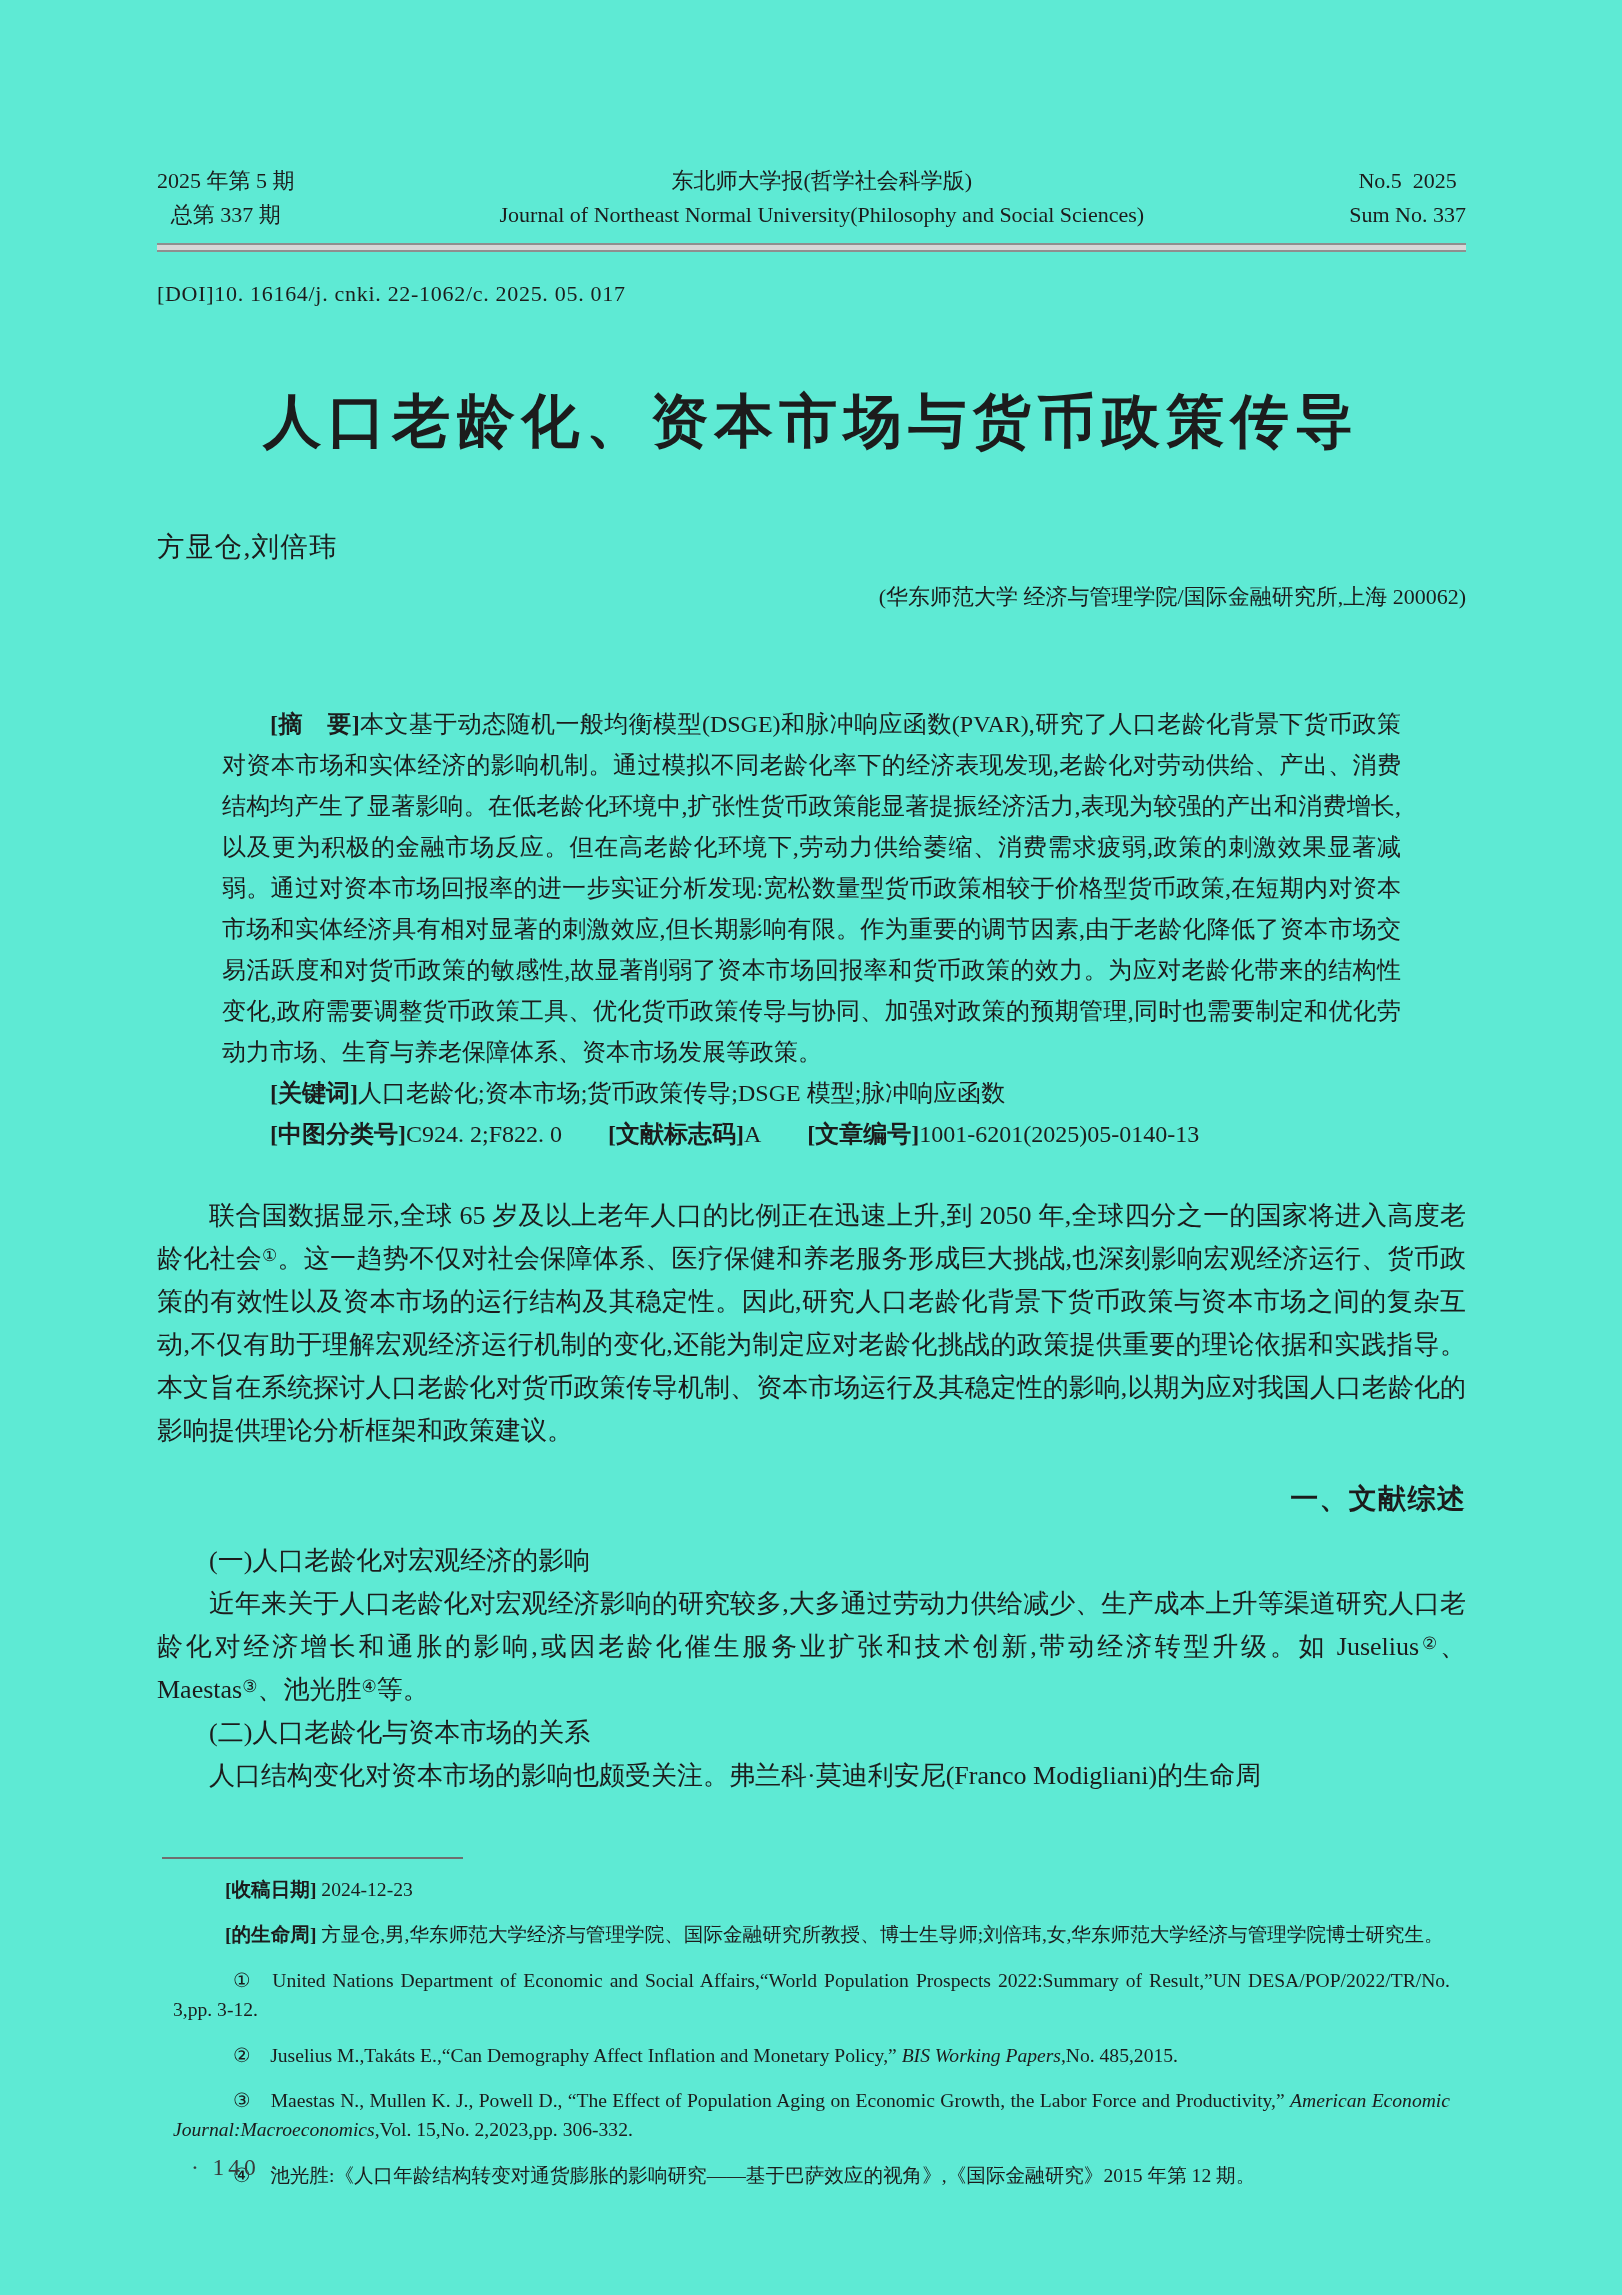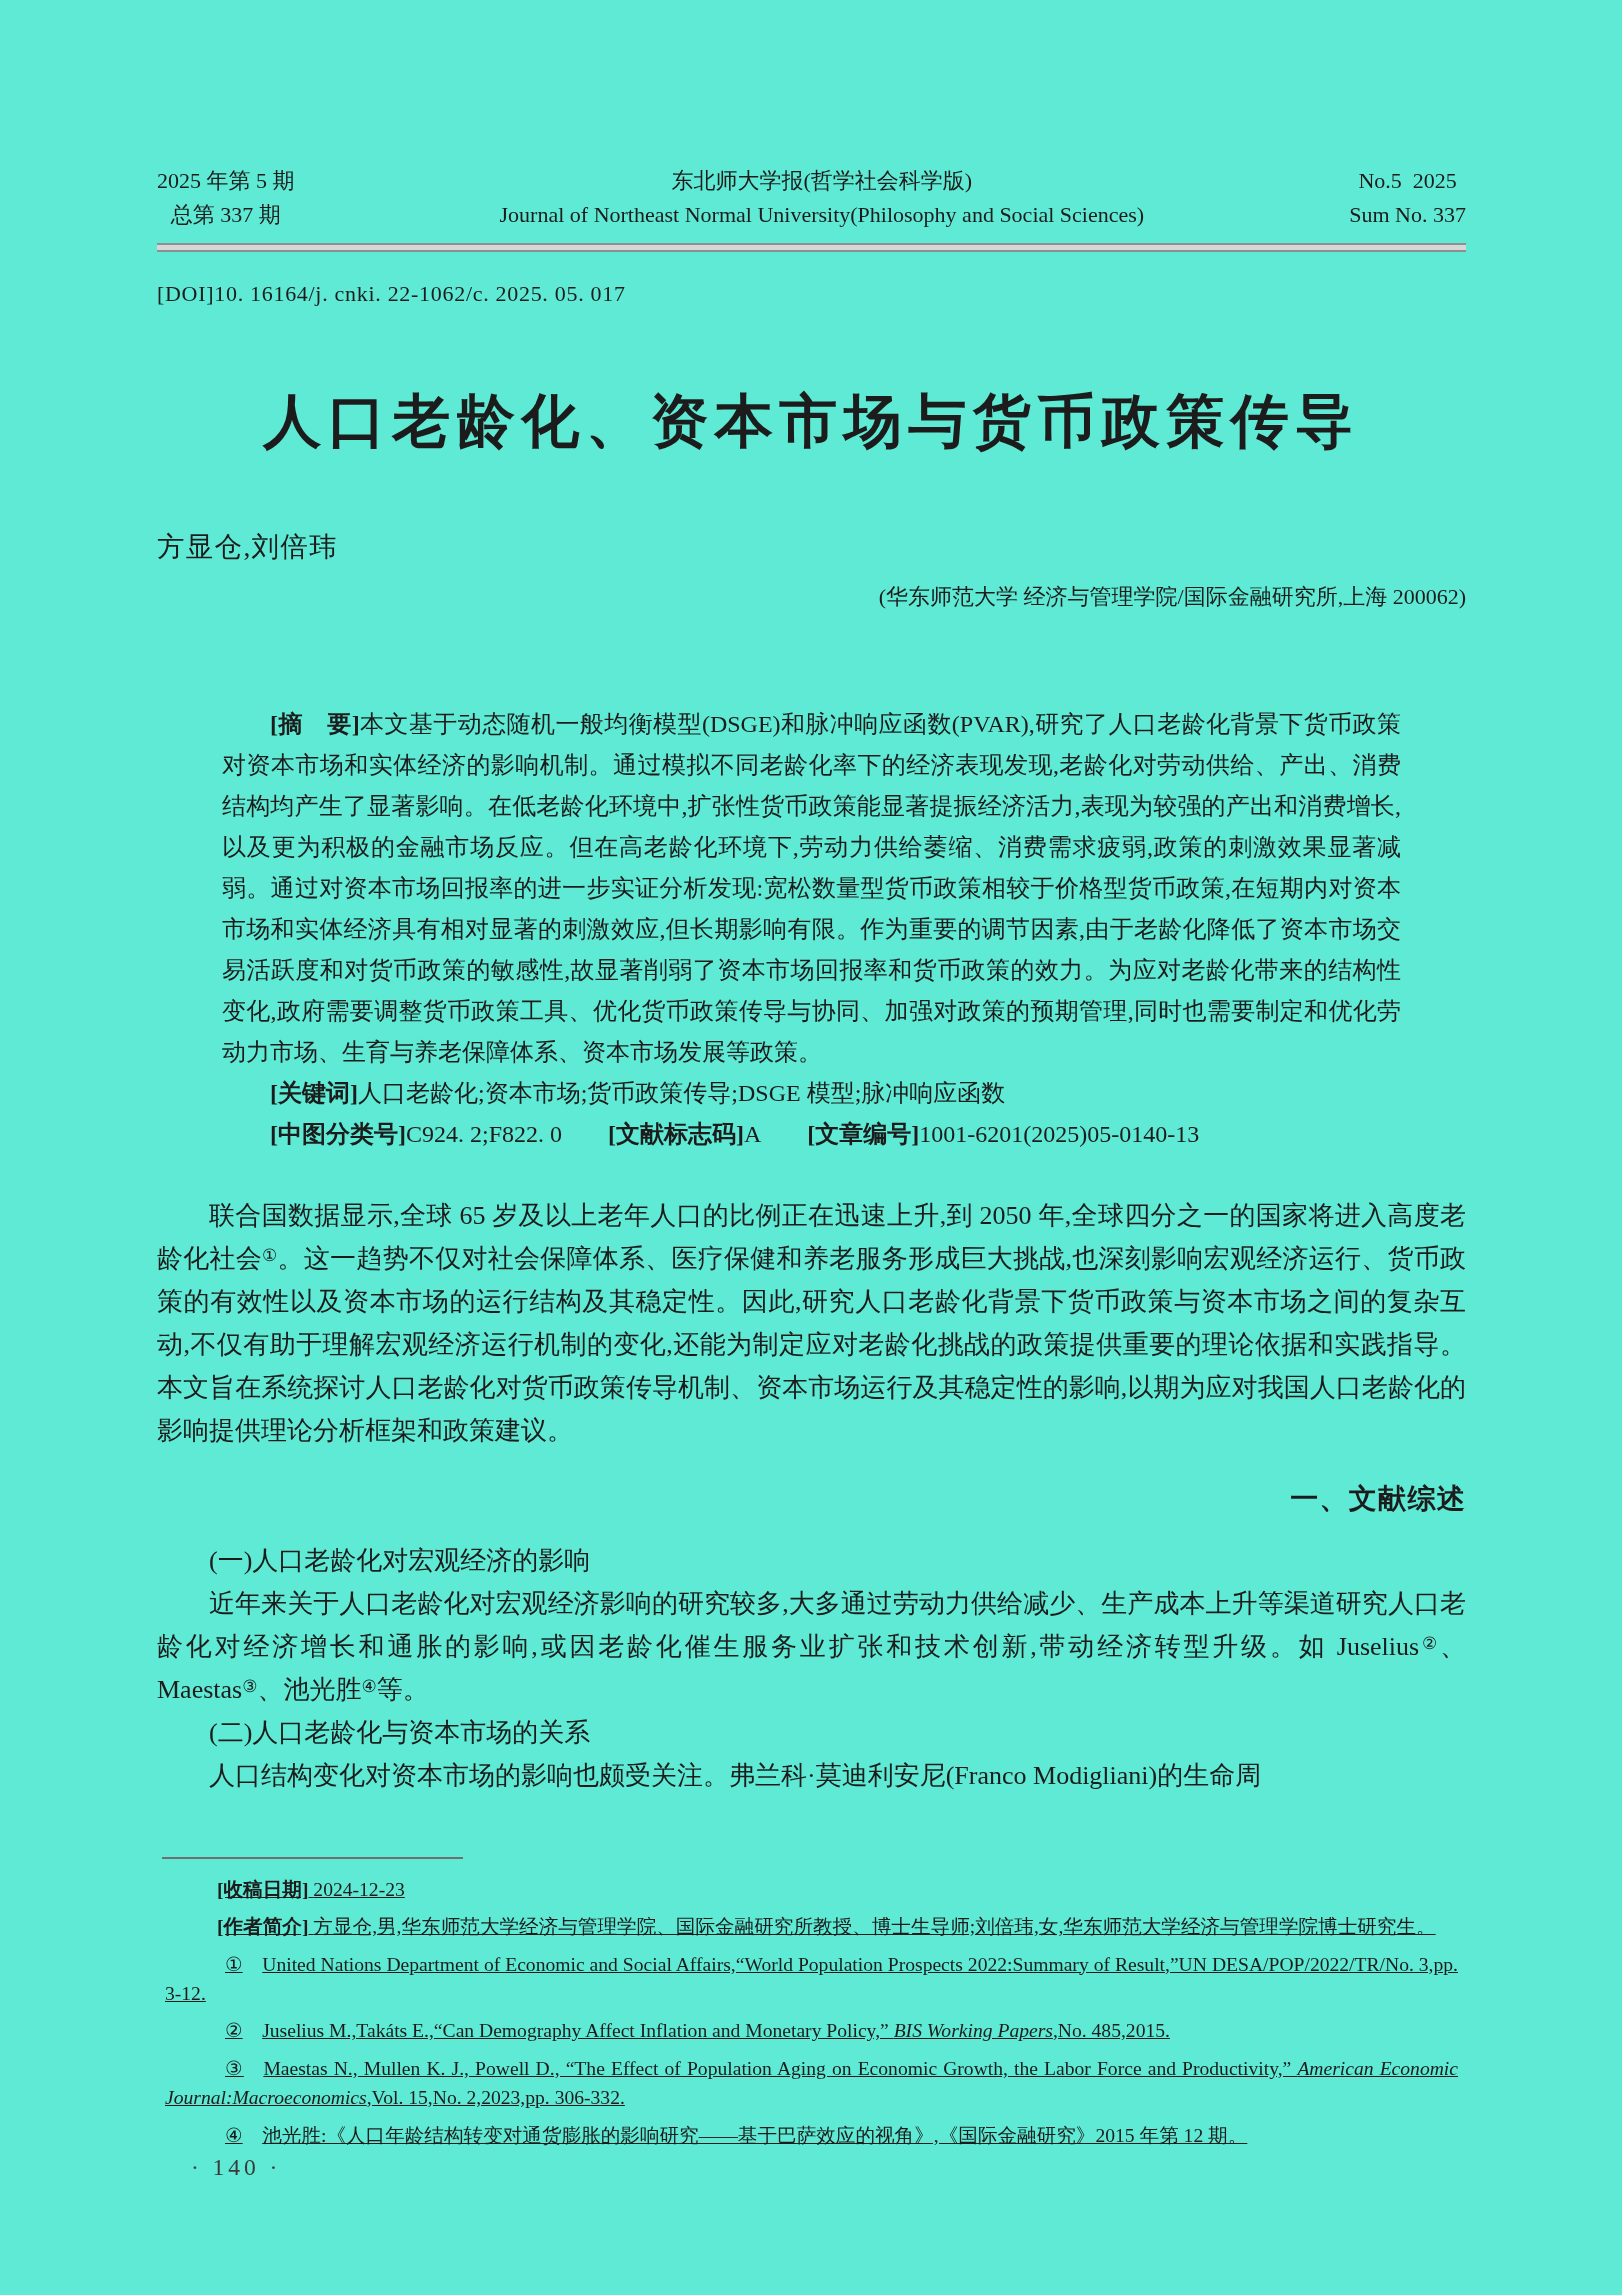--- a/index.html
+++ b/index.html
@@ -32,21 +32,21 @@
   .bodytext{margin-top:39px;font-size:26px;line-height:43px;text-align:justify;}
   .bodytext p{margin:0;text-indent:2em;}
   .sup{font-size:17px;vertical-align:6.5px;line-height:0;}
 
   .sec-heading{margin:25px 0 19.6px 0;text-align:right;font-size:28px;font-weight:bold;letter-spacing:1.3px;}
 
   
   .footzone{position:absolute;left:157px;top:1857px;width:1309px;}
   .foot-rule{width:301px;border-top:2.6px solid #6f6f6f;margin:0 0 15.7px 5.2px;}
   .footnotes{font-size:19.6px;line-height:29.4px;text-align:justify;}
-  .footnotes p{margin:8px;text-decoration:underline;}
+  .footnotes p{margin:16px;}
   .fn-label{padding-left:188px;text-indent:-136px;}
   .fn-label .lbl{font-weight:bold;}
   .fn-note{text-indent:60px;}
   .fn-num{margin-right:19.6px;}
   .ital{font-style:italic;}
 
   .pageno{position:absolute;left:191px;top:2154px;font-size:23.6px;color:#3a3a3a;letter-spacing:3.9px;}
 </style>
 </head>
 <body>
@@ -93,21 +93,21 @@
 
       <p>(二)人口老龄化与资本市场的关系</p>
       <p>人口结构变化对资本市场的影响也颇受关注。弗兰科·莫迪利安尼(Franco Modigliani)的生命周</p>
     </div>
   </div>
 
   <div class="footzone">
     <div class="foot-rule"></div>
     <div class="footnotes">
       <p class="fn-label"><span class="lbl">[收稿日期]</span> <span>2024-12-23</span></p>
-      <p class="fn-label"><span class="lbl">[作者简介]</span> <span>方显仓,男,华东师范大学经济与管理学院、国际金融研究所教授、博士生导师;刘倍玮,女,华东师范大学经济与管理学院博士研究生。</span></p>
+      <p class="fn-label"><span class="lbl">[的生命周]</span> <span>方显仓,男,华东师范大学经济与管理学院、国际金融研究所教授、博士生导师;刘倍玮,女,华东师范大学经济与管理学院博士研究生。</span></p>
       <p class="fn-note"><span class="fn-num">①</span><span>United Nations Department of Economic and Social Affairs,“World Population Prospects 2022:Summary of Result,”UN DESA/POP/2022/TR/No. 3,pp. 3-12.</span></p>
       <p class="fn-note"><span class="fn-num">②</span><span>Juselius M.,Takáts E.,“Can Demography Affect Inflation and Monetary Policy,” </span><span class="ital">BIS Working Papers</span><span>,No. 485,2015.</span></p>
       <p class="fn-note"><span class="fn-num">③</span><span>Maestas N., Mullen K. J., Powell D., “The Effect of Population Aging on Economic Growth, the Labor Force and Productivity,” </span><span class="ital">American Economic Journal:Macroeconomics</span><span>,Vol. 15,No. 2,2023,pp. 306-332.</span></p>
       <p class="fn-note"><span class="fn-num">④</span><span>池光胜:《人口年龄结构转变对通货膨胀的影响研究——基于巴萨效应的视角》,《国际金融研究》2015 年第 12 期。</span></p>
     </div>
   </div>
 
   <div class="pageno">· 140 ·</div>
 </div>
 

